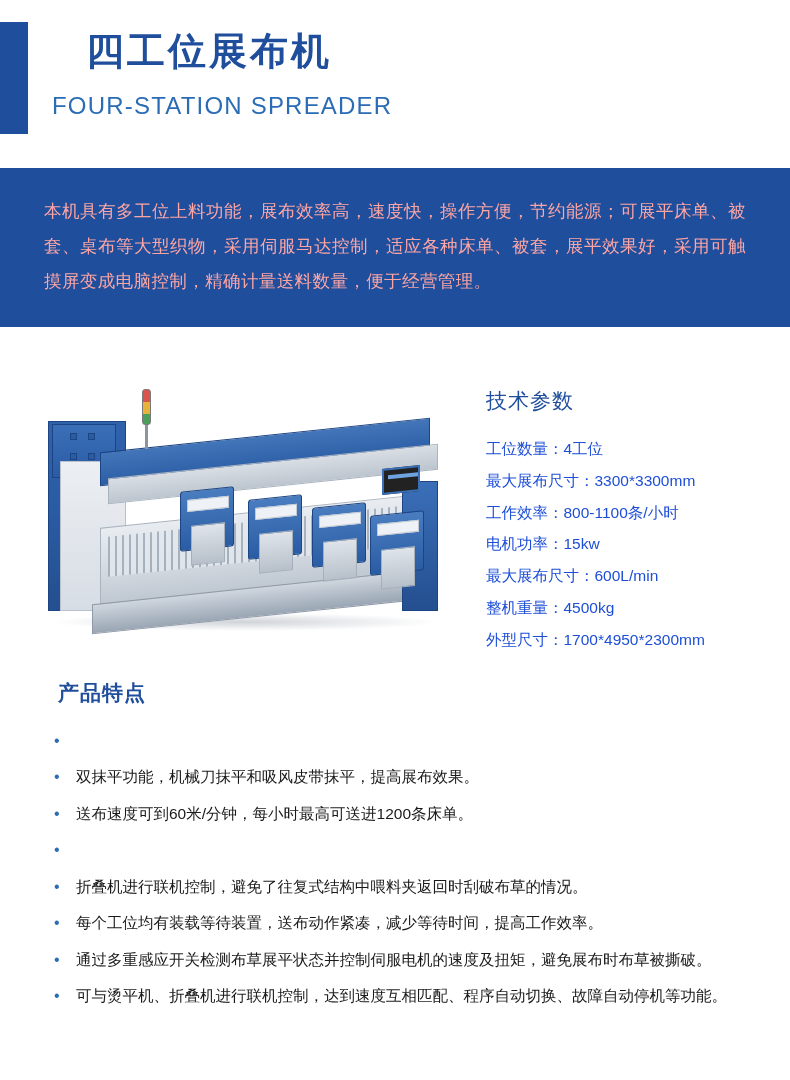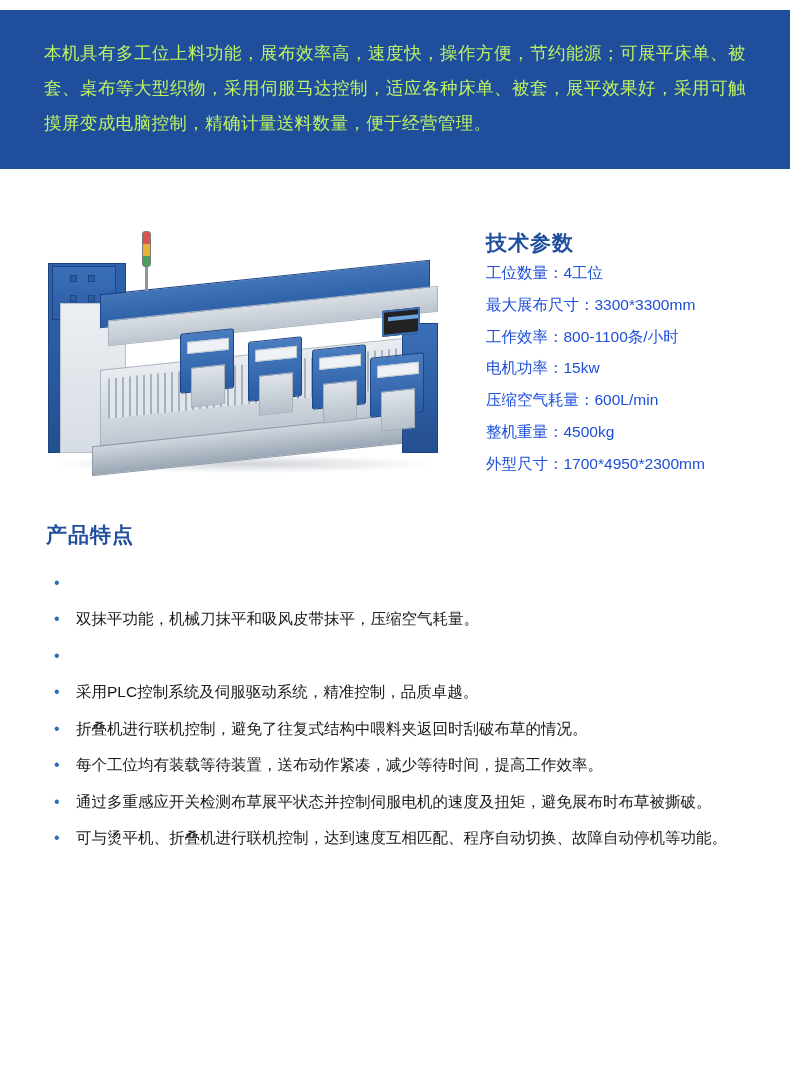--- a/index.html
+++ b/index.html
@@ -45,21 +45,21 @@
     font-size: 24px;
     color: #2a6cb5;
     letter-spacing: 1.2px;
     font-weight: 300;
   }
 
   
   .intro {
     position: relative;
     background: #1f4e9c;
-    color: #bef264;
+    color: #fca5a5;
     margin-top: 10px;
     padding: 26px 44px 28px 44px;
     font-size: 17.5px;
     line-height: 2.0;
     letter-spacing: 0.4px;
     text-align: justify;
   }
   .intro-underline {
     position: absolute;
     left: 0;
@@ -82,41 +82,43 @@
     position: relative;
     height: 300px;
   }
   .specs {
     flex: 1;
     padding-top: 26px;
     padding-left: 16px;
   }
   .specs-title {
     font-size: 21px;
-    font-weight: bold;
+    font-weight: normal;
     color: #1f4e9c;
+    margin-bottom: 18px;
     letter-spacing: 1px;
   }
   .spec-row {
     font-size: 15.5px;
     color: #1d4ed8;
     line-height: 2.05;
     white-space: nowrap;
   }
 
   
   .features {
     padding: 18px 40px 0 46px;
   }
   .features-title {
     font-size: 21px;
     font-weight: bold;
     color: #1f4e9c;
     margin-bottom: 16px;
     letter-spacing: 1px;
+    margin-left: 12px;
   }
   .feature-item {
     display: flex;
     align-items: flex-start;
     font-size: 15.5px;
     color: #1a1a1a;
     line-height: 2.28;
     padding-left: 8px;
   }
   .bullet {
@@ -218,20 +220,25 @@
   }
   .m-dot {
     position:absolute; width:7px; height:7px; background:#2a5ca4; border:1px solid #1d4483;
   }
 </style>
 </head>
 <body>
 
 <div class="page">
 
+  <div class="header">
+    <div class="header-bar"></div>
+    <div class="title-cn">四工位展布机</div>
+    <div class="title-en">FOUR-STATION SPREADER</div>
+  </div>
 
   <div class="intro">
     <span>本机具有多工位上料功能，展布效率高，速度快，操作方便，节约能源；可展平床单、被套、桌布等大型织物，采用伺服马达控制，适应各种床单、被套，展平效果好，采用可触摸屏变成电脑控制，精确计量送料数量，便于经营管理。</span>
     <div class="intro-underline"></div>
   </div>
 
   <div class="product-area">
 
     <div class="photo-wrap">
       <div class="machine">
@@ -272,42 +279,42 @@
         <div class="m-dot" style="left:58px; top:92px;"></div>
       </div>
     </div>
 
     <div class="specs">
       <div class="specs-title">技术参数</div>
       <div class="spec-row">工位数量：4工位</div>
       <div class="spec-row">最大展布尺寸：3300*3300mm</div>
       <div class="spec-row">工作效率：800-1100条/小时</div>
       <div class="spec-row">电机功率：15kw</div>
-      <div class="spec-row">压缩空气耗量：600L/min</div>
+      <div class="spec-row">最大展布尺寸：600L/min</div>
       <div class="spec-row">整机重量：4500kg</div>
       <div class="spec-row">外型尺寸：1700*4950*2300mm</div>
     </div>
   </div>
 
   <div class="features">
     <div class="features-title">产品特点</div>
 
     <div class="feature-item">
       <span class="bullet">•</span>
     </div>
     <div class="feature-item">
       <span class="bullet">•</span>
-      <span>双抹平功能，机械刀抹平和吸风皮带抹平，压缩空气耗量。</span>
-    </div>
-    <div class="feature-item">
-      <span class="bullet">•</span>
-    </div>
-    <div class="feature-item">
-      <span class="bullet">•</span>
-      <span>采用PLC控制系统及伺服驱动系统，精准控制，品质卓越。</span>
+      <span>双抹平功能，机械刀抹平和吸风皮带抹平，提高展布效果。</span>
+    </div>
+    <div class="feature-item">
+      <span class="bullet">•</span>
+      <span>送布速度可到60米/分钟，每小时最高可送进1200条床单。</span>
+    </div>
+    <div class="feature-item">
+      <span class="bullet">•</span>
     </div>
     <div class="feature-item">
       <span class="bullet">•</span>
       <span>折叠机进行联机控制，避免了往复式结构中喂料夹返回时刮破布草的情况。</span>
     </div>
     <div class="feature-item">
       <span class="bullet">•</span>
       <span>每个工位均有装载等待装置，送布动作紧凑，减少等待时间，提高工作效率。</span>
     </div>
     <div class="feature-item">

